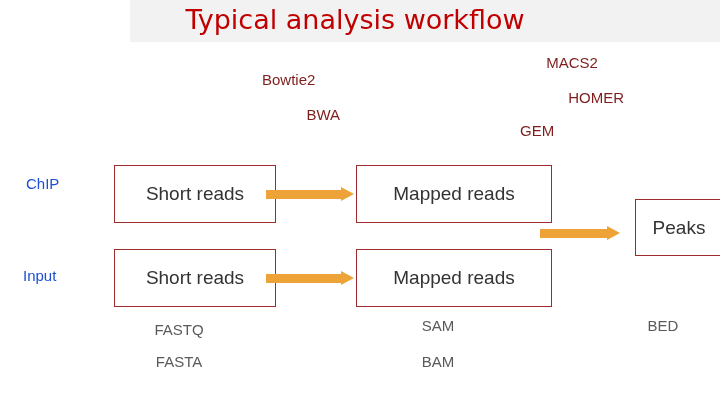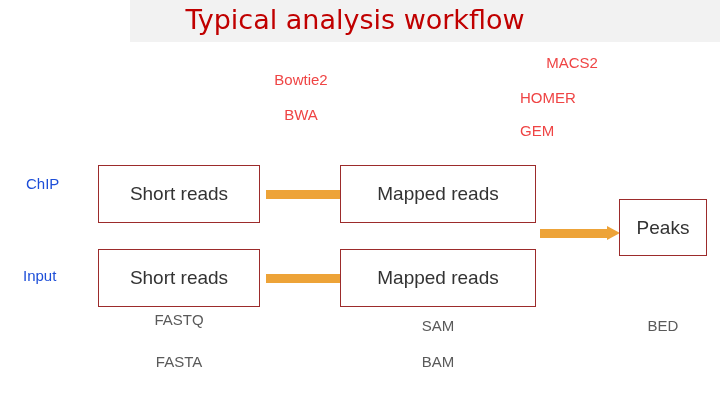--- a/index.html
+++ b/index.html
@@ -36,39 +36,40 @@
     text-align: center;
     font-size: 27px;
     color: #c00000;
     font-family: "DejaVu Sans", sans-serif;
     letter-spacing: 0px;
     white-space: nowrap;
   }
   .tool-label {
     position: absolute;
     font-size: 15px;
-    color: #ef4444;
+    color: #7f1d1d;
     white-space: nowrap;
   }
   .row-label {
     position: absolute;
     font-size: 15px;
     color: #1d4ed8;
     white-space: nowrap;
   }
   .box {
     position: absolute;
     border: 1.5px solid #9c2b2b;
     background: #ffffff;
     display: flex;
     align-items: center;
     justify-content: center;
     font-size: 19px;
     color: #333333;
     box-sizing: border-box;
+    margin-left: 16px;
   }
   .fmt-label {
     position: absolute;
     font-size: 15px;
     color: #5a5a5a;
     white-space: nowrap;
     text-align: center;
   }
   .arrow {
     position: absolute;
@@ -92,25 +93,25 @@
   }
 </style>
 </head>
 <body>
 
 <div class="stage">
 
   <div class="title-band"></div>
   <div class="title">Typical analysis workflow</div>
 
-  <div class="tool-label" style="left:262px; top:71px; width:78px; text-align:center;">Bowtie2</div>
-  <div class="tool-label" style="left:262px; top:106px; width:78px; text-align:center;">BWA</div>
+  <div class="tool-label" style="left:262px; top:71px; width:78px; text-align:left;">Bowtie2</div>
+  <div class="tool-label" style="left:262px; top:106px; width:78px; text-align:right;">BWA</div>
 
   <div class="tool-label" style="left:520px; top:54px; width:104px; text-align:center;">MACS2</div>
-  <div class="tool-label" style="left:520px; top:89px; width:104px; text-align:left;">HOMER</div>
+  <div class="tool-label" style="left:520px; top:89px; width:104px; text-align:right;">HOMER</div>
   <div class="tool-label" style="left:520px; top:122px; width:104px; text-align:left;">GEM</div>
 
   <div class="row-label" style="left:26px; top:175px;">ChIP</div>
   <div class="box" style="left:98px; top:165px; width:162px; height:58px;">Short reads</div>
   <div class="arrow" style="left:266px; top:187px; width:88px;">
     <div class="shaft" style="width:75px;"></div>
     <div class="head" style="left:75px;"></div>
   </div>
   <div class="box" style="left:340px; top:165px; width:196px; height:58px;">Mapped reads</div>
 
@@ -121,19 +122,19 @@
     <div class="head" style="left:75px;"></div>
   </div>
   <div class="box" style="left:340px; top:249px; width:196px; height:58px;">Mapped reads</div>
 
   <div class="arrow" style="left:540px; top:226px; width:80px;">
     <div class="shaft" style="width:67px;"></div>
     <div class="head" style="left:67px;"></div>
   </div>
   <div class="box" style="left:619px; top:199px; width:88px; height:57px;">Peaks</div>
 
-  <div class="fmt-label" style="left:98px; top:311px; width:162px;">FASTQ</div>
+  <div class="fmt-label" style="left:98px; top:321px; width:162px;">FASTQ</div>
   <div class="fmt-label" style="left:98px; top:353px; width:162px;">FASTA</div>
   <div class="fmt-label" style="left:340px; top:317px; width:196px;text-align:center;">SAM</div>
   <div class="fmt-label" style="left:340px; top:353px; width:196px;">BAM</div>
   <div class="fmt-label" style="left:619px; top:317px; width:88px;">BED</div>
 
 </div>
 
 </body></html>

